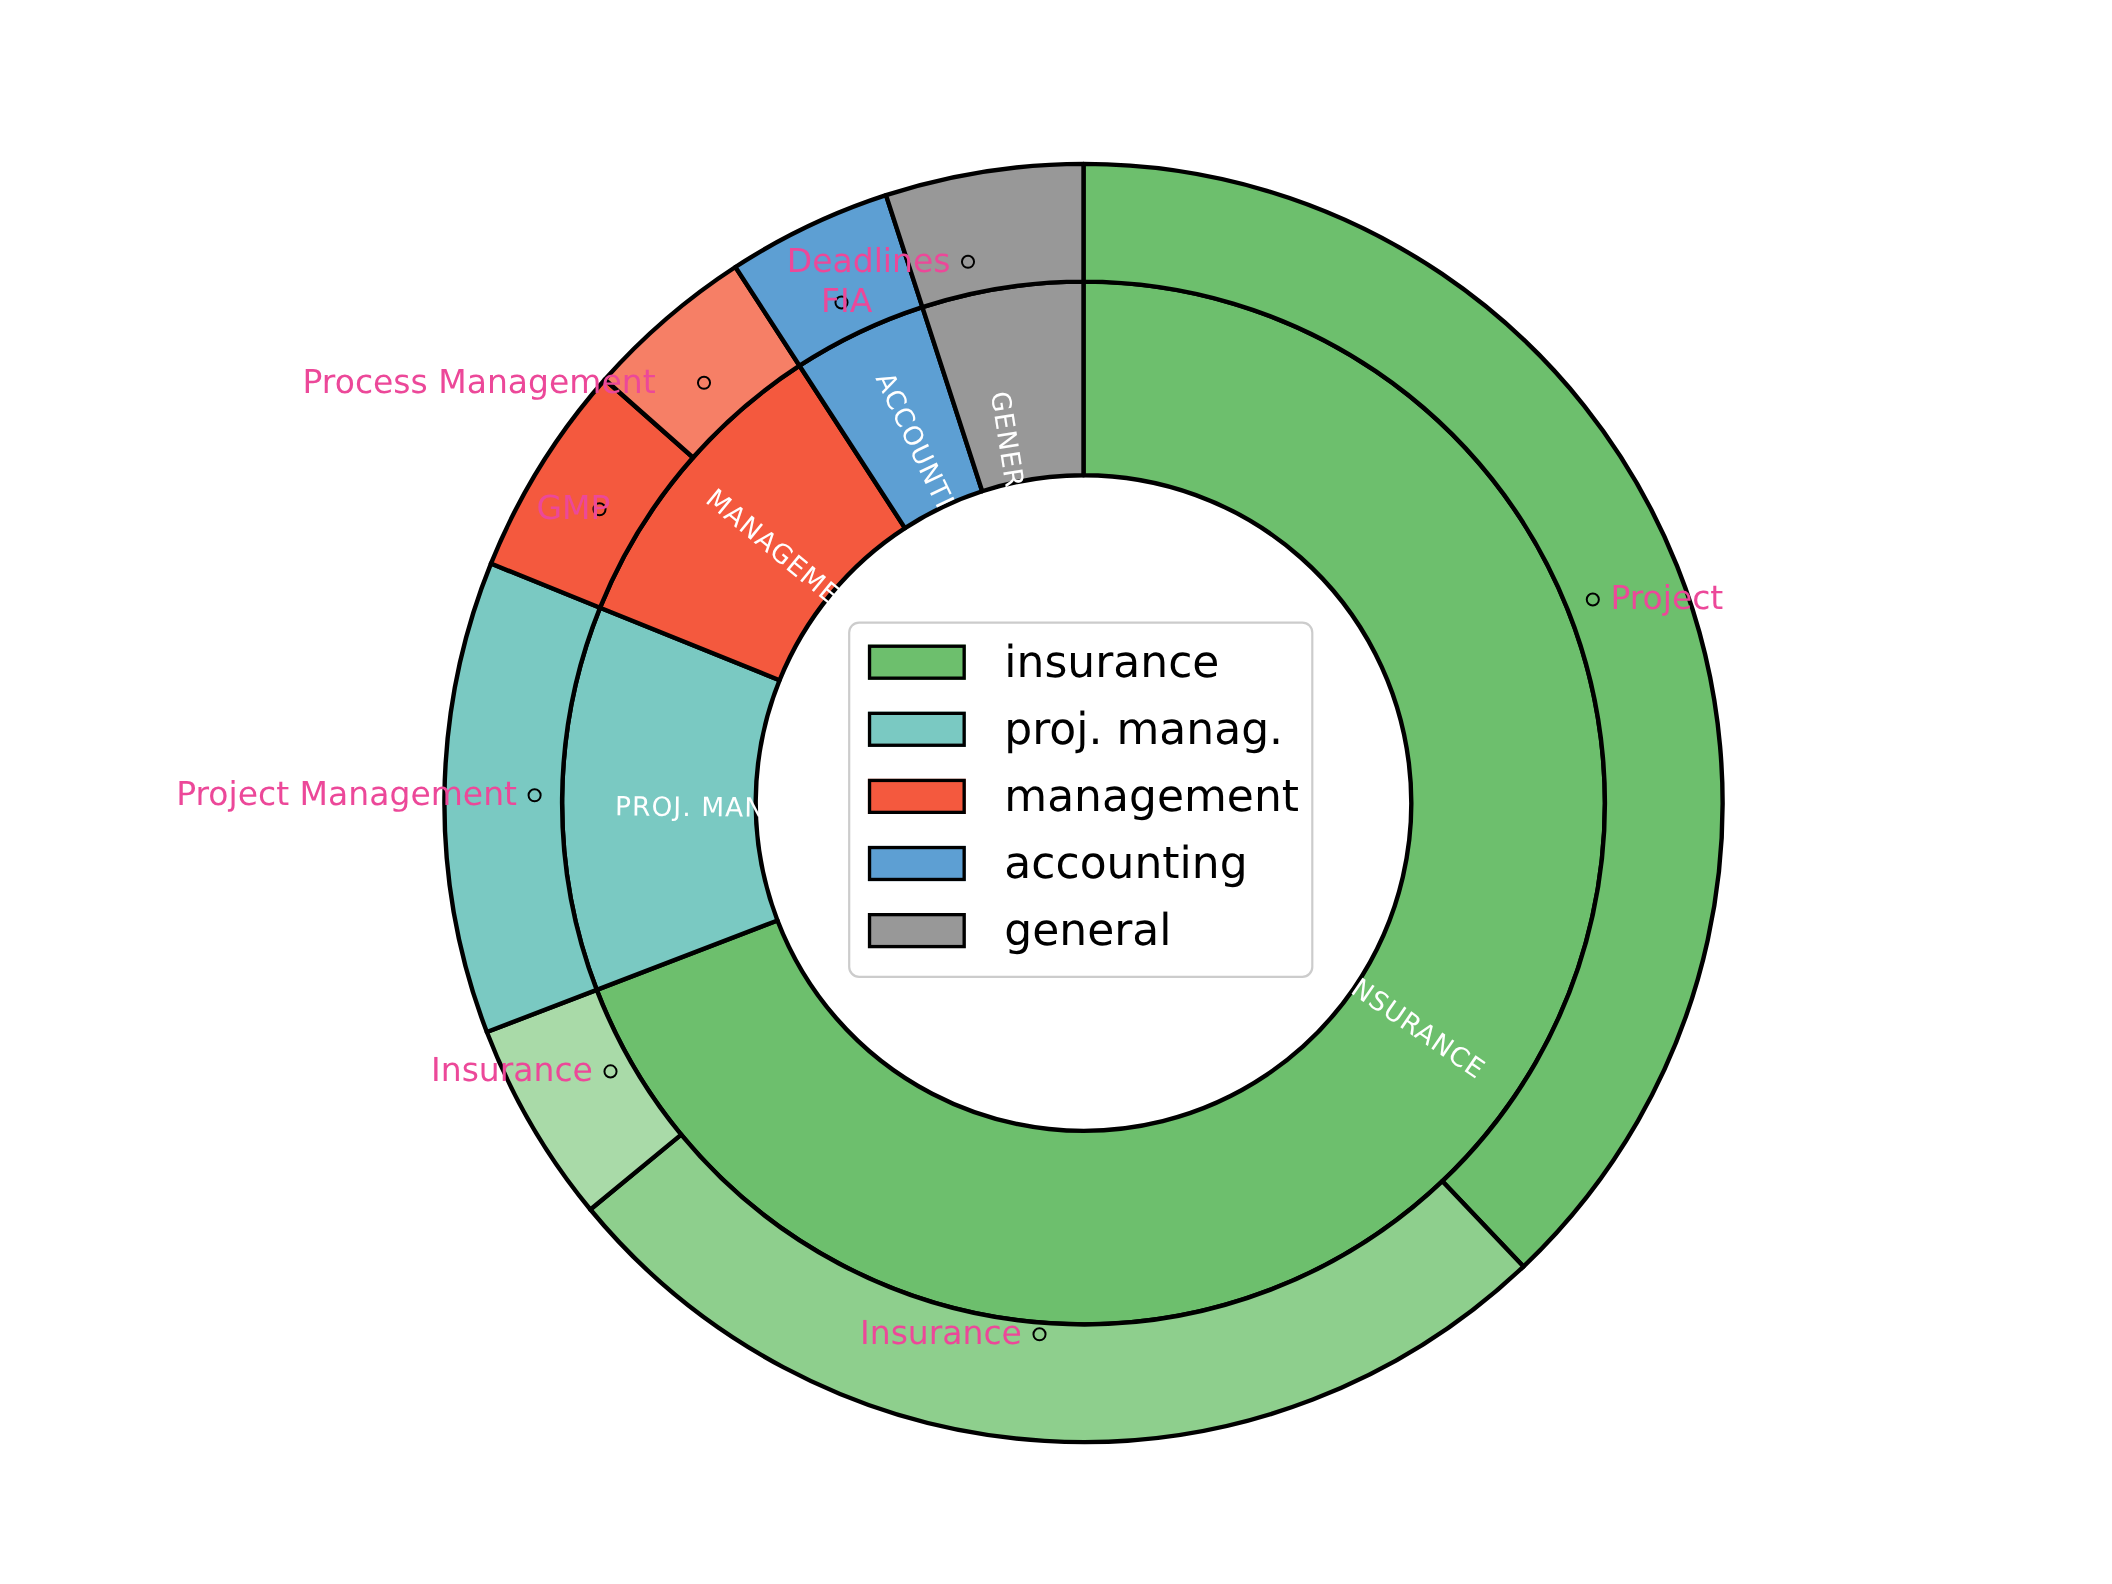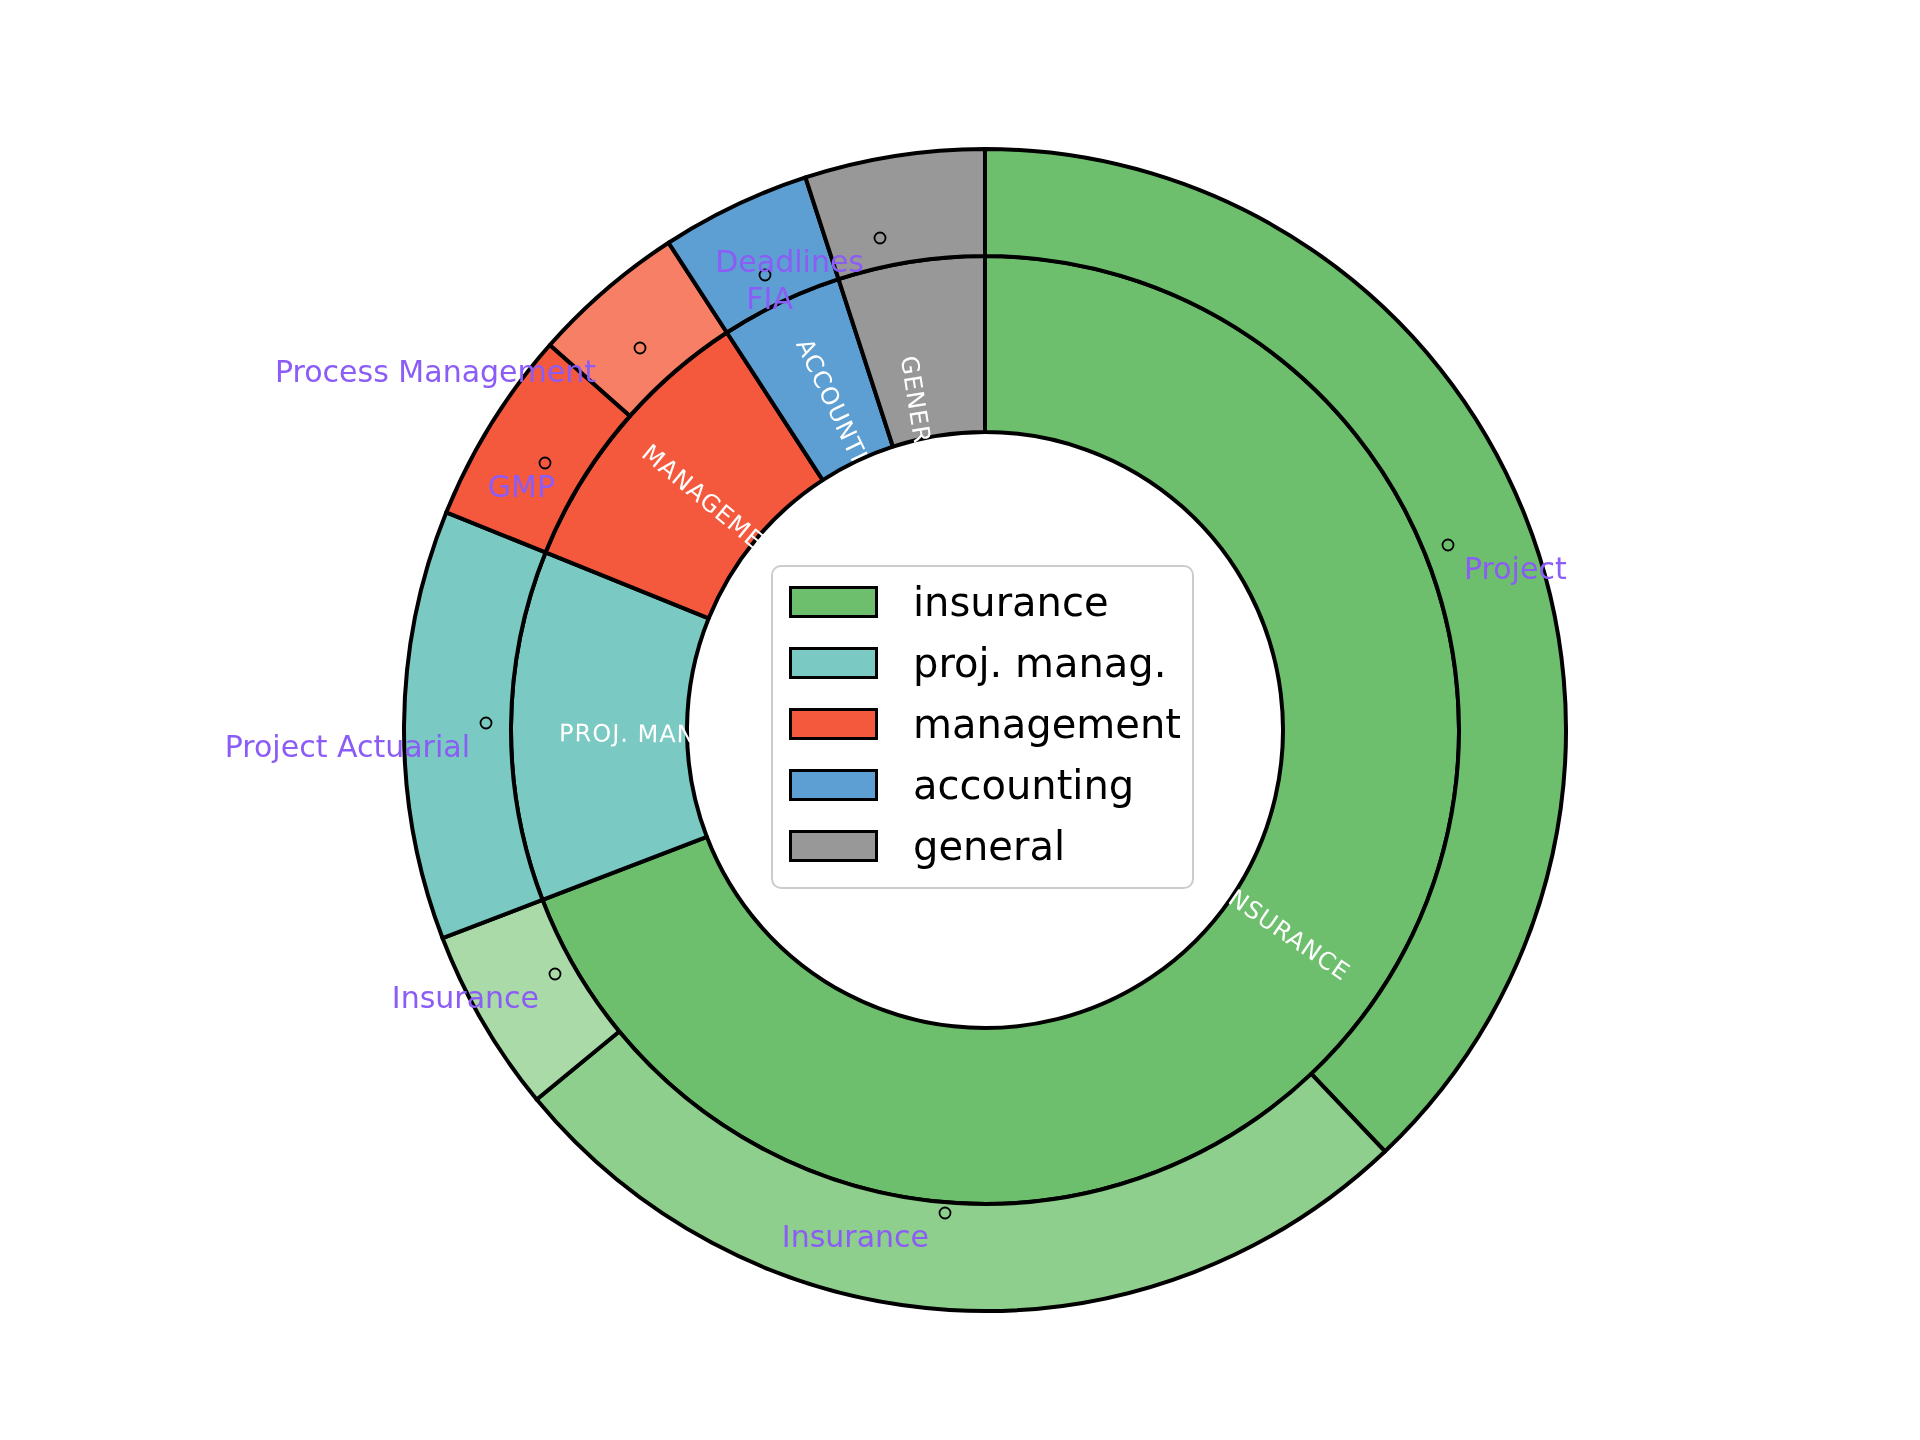--- a/index.html
+++ b/index.html
@@ -18,24 +18,23 @@
     background: #ffffff;
   }
   #chart-svg {
     position: absolute;
     left: 0;
     top: 0;
   }
   .outer-label {
     position: absolute;
     font-size: 30px;
-    color: #8b5cf6;
+    color: #ec4899;
     line-height: 1;
     white-space: nowrap;
-    margin-top: 24px;
   }
   .outer-label.side-left { transform: translate(-100%, -50%); }
   .outer-label.side-right { transform: translate(0, -50%); }
   .inner-label {
     position: absolute;
     font-size: 24px;
     color: #ffffff;
     line-height: 1;
     white-space: nowrap;
     letter-spacing: 1px;
@@ -102,21 +101,21 @@
         <circle cx="640" cy="348" r="5.5" fill="none" stroke="#000000" stroke-width="1.8"></circle>
         <circle cx="765" cy="275" r="5.5" fill="none" stroke="#000000" stroke-width="1.8"></circle>
         <circle cx="880" cy="238" r="5.5" fill="none" stroke="#000000" stroke-width="1.8"></circle>
       </g>
   </svg>
 
   <div id="labels">
       <div class="outer-label side-right" style="left: 1464px; top: 545px;">Project</div>
       <div class="outer-label side-left" style="left: 929px; top: 1213px;">Insurance</div>
       <div class="outer-label side-left" style="left: 539px; top: 974px;">Insurance</div>
-      <div class="outer-label side-left" style="left: 470px; top: 723px;">Project Actuarial</div>
+      <div class="outer-label side-left" style="left: 470px; top: 723px;">Project Management</div>
       <div class="outer-label side-left" style="left: 555px; top: 463px;">GMP</div>
       <div class="outer-label side-left" style="left: 596px; top: 348px;">Process Management</div>
       <div class="outer-label side-left" style="left: 793px; top: 275px;">FIA</div>
       <div class="outer-label side-left" style="left: 864px; top: 238px;">Deadlines</div>
       <div class="inner-label" style="left: 1286px; top: 933px; transform: translate(-50%, -50%) rotate(34.5deg);">INSURANCE</div>
       <div class="inner-label" style="left: 650px; top: 734px; transform: translate(-50%, -50%) rotate(0.5deg);">PROJ. MANAG.</div>
       <div class="inner-label" style="left: 716px; top: 508px; transform: translate(-50%, -50%) rotate(39.5deg);">MANAGEMENT</div>
       <div class="inner-label" style="left: 840px; top: 418px; transform: translate(-50%, -50%) rotate(64.5deg);">ACCOUNTING</div>
       <div class="inner-label" style="left: 918px; top: 415px; transform: translate(-50%, -50%) rotate(81deg);">GENERAL</div>
     </div>

